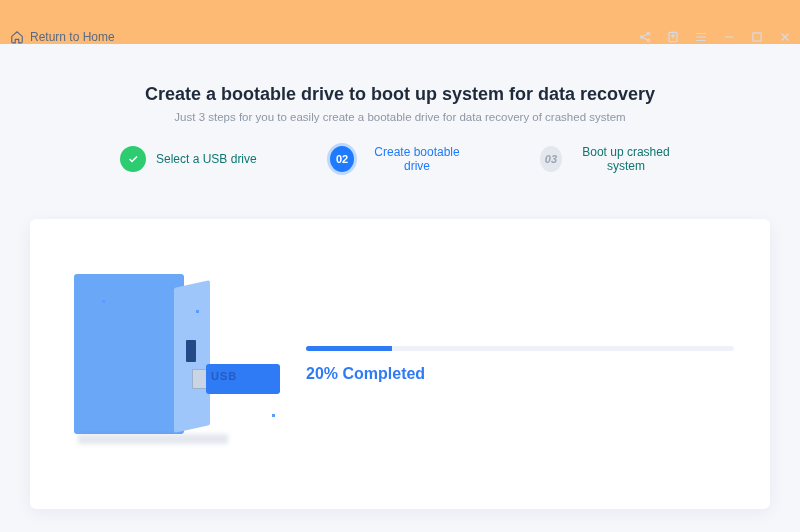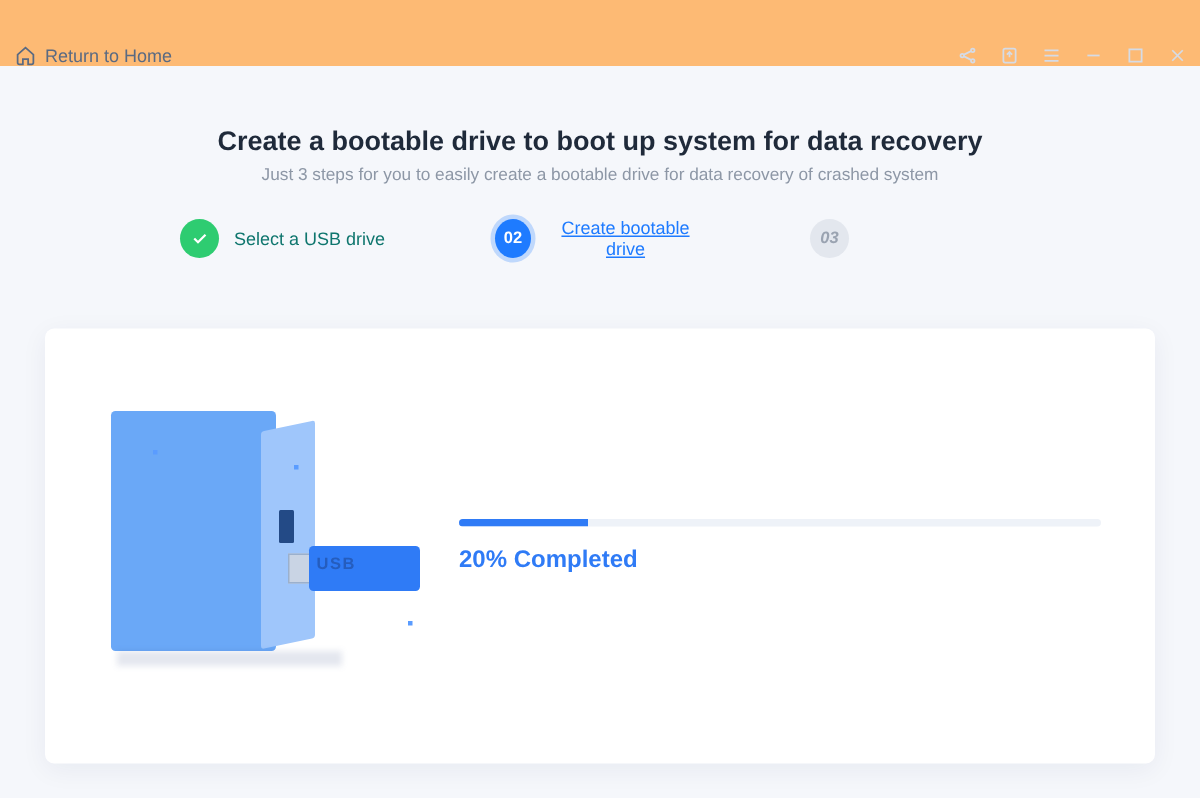--- a/index.html
+++ b/index.html
@@ -29,21 +29,21 @@
   .step-circle {
     width: 26px; height: 26px; border-radius: 50%;
     display:flex; align-items:center; justify-content:center;
     font-size: 11px; font-weight:600;
   }
   .step1 .step-circle { background:#2ecc71; color:#fff; }
   .step2 .step-circle { background:#1e7bff; color:#fff; box-shadow:0 0 0 3px rgba(30,123,255,0.25); }
   .step3 .step-circle { background:#e3e7ee; color:#9aa3b1;font-style:italic; }
   .step-label { font-size: 12px; }
   .step1 .step-label, .step3 .step-label { color:#0f766e; }
-  .step2 .step-label { color:#1e7bff; font-weight:500;text-decoration:underline; }
+  .step2 .step-label { color:#1e7bff; font-weight:500; }
   .step-line {
     position:absolute; top:13px; height:1px; background:#dfe4ec; z-index:-1;
   }
   .line-a { left: 80px; width: 200px; }
   .line-b { left: 300px; width: 200px; }
 
   .card {
     background:#ffffff; border-radius:6px;
     box-shadow: 0 4px 18px rgba(20,40,80,0.06);
     margin: 30px 30px 0; height: 290px;
@@ -133,20 +133,21 @@
           </svg>
       </div>
       <div class="step-label">Select a USB drive</div>
     </div>
     <div class="step step2">
       <div class="step-circle">02</div>
       <div class="step-label">Create bootable drive</div>
     </div>
     <div class="step step3">
       <div class="step-circle">03</div>
+      <div class="step-label">Boot up crashed system</div>
     </div>
   </div>
 </div>
 
 <div class="card">
   <div class="illus">
     <div class="pc-body"></div>
     <div class="pc-front"></div>
     <div class="slot"></div>
     <div class="usb-tip"></div>

